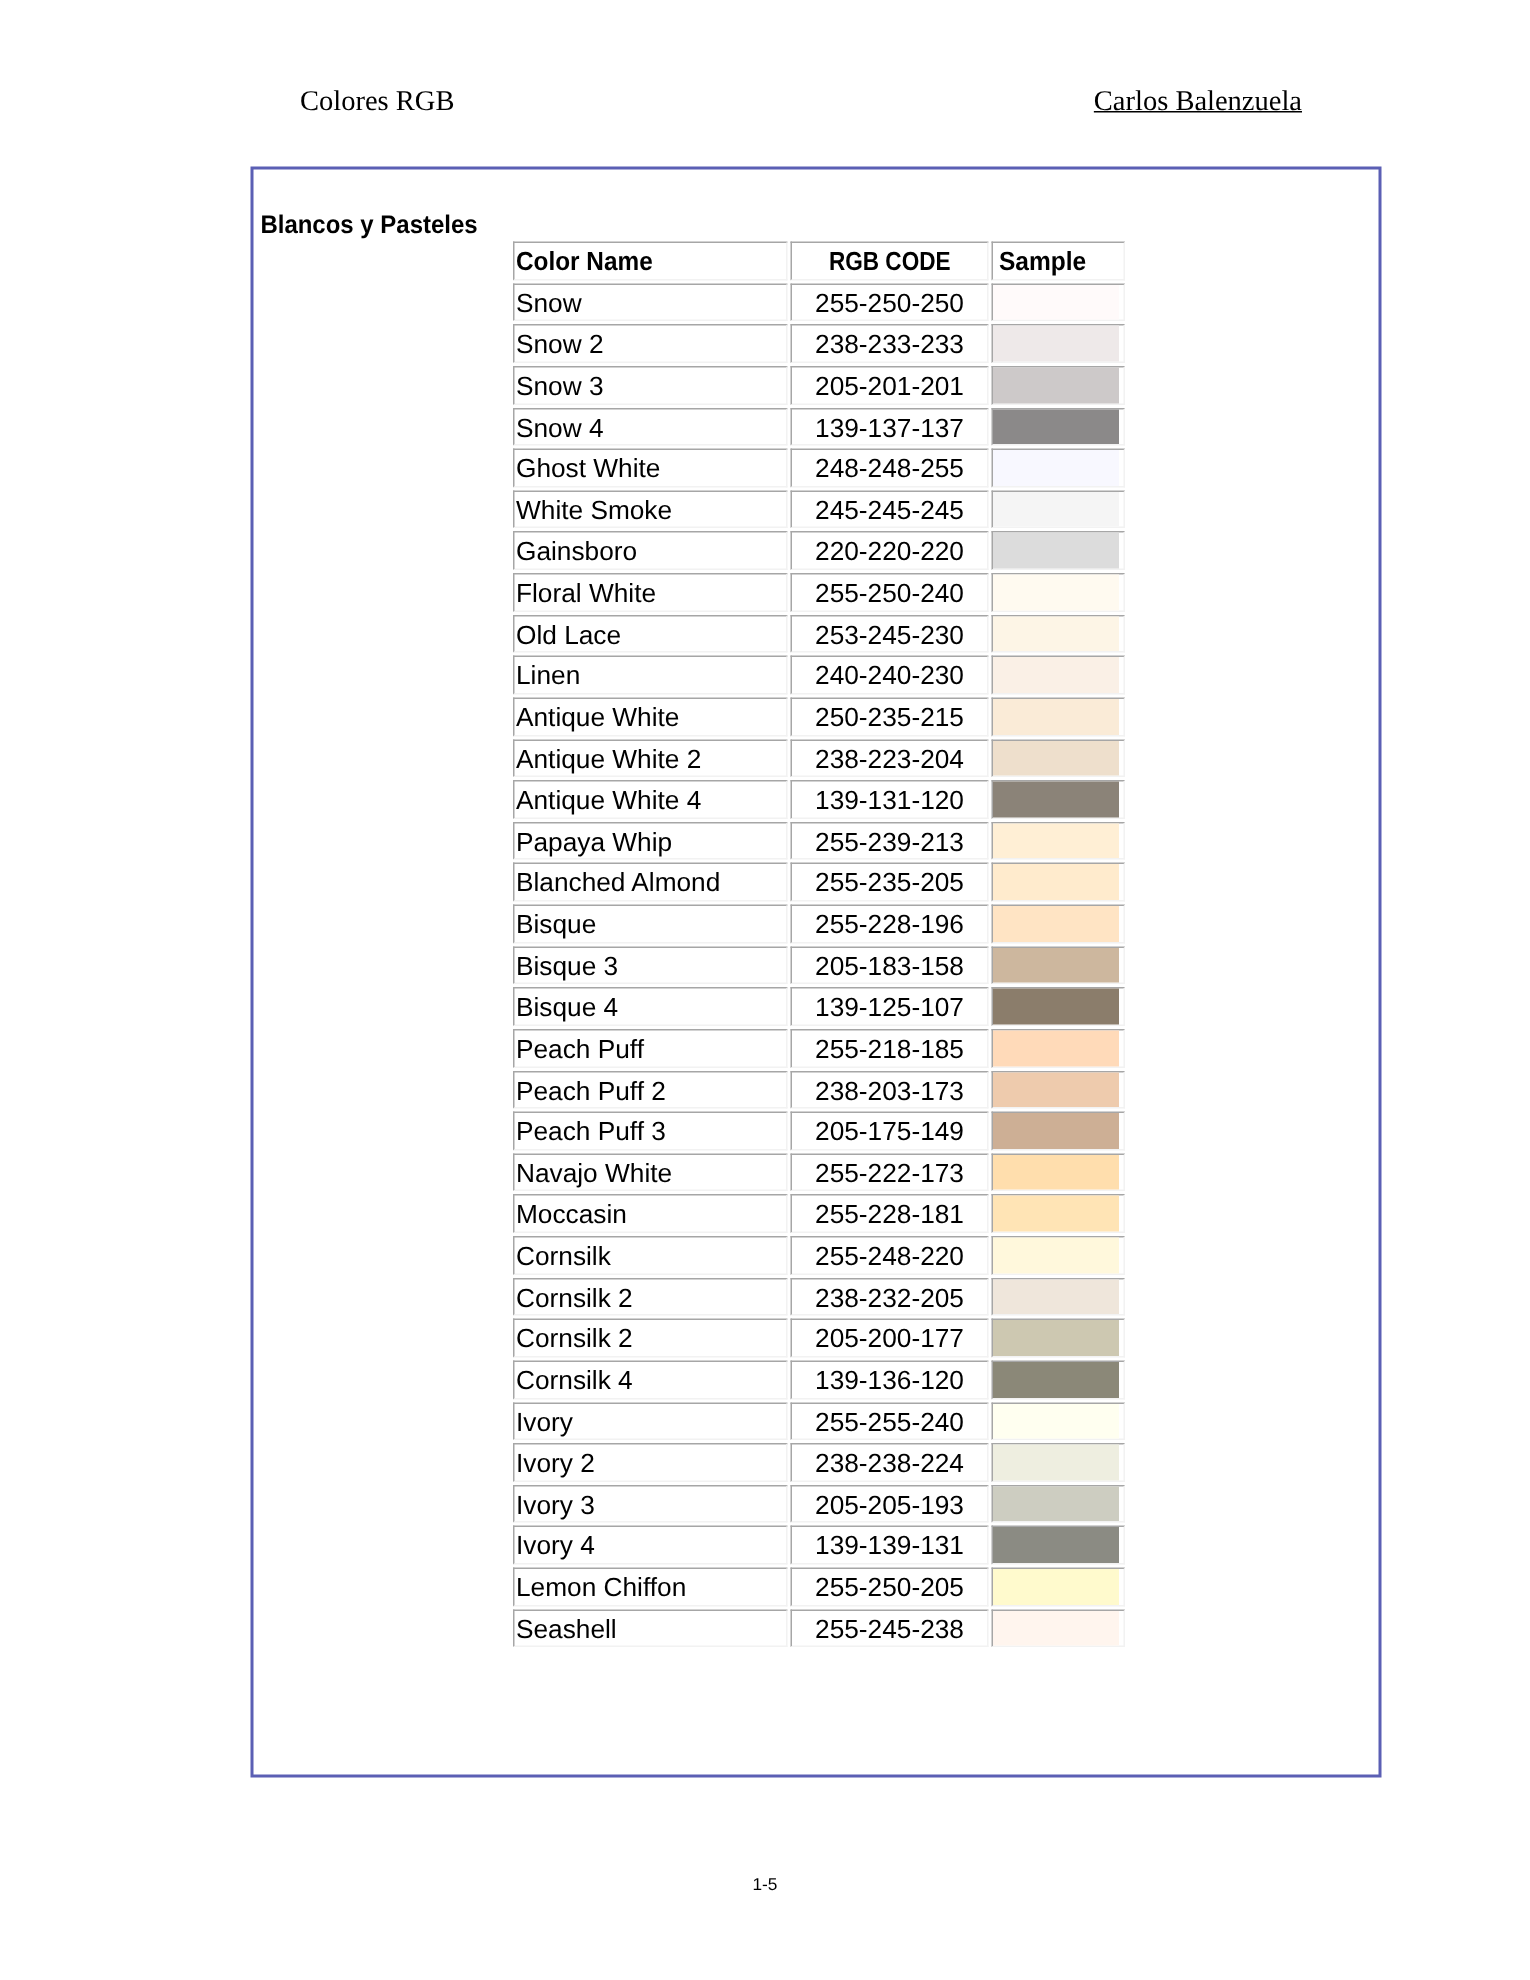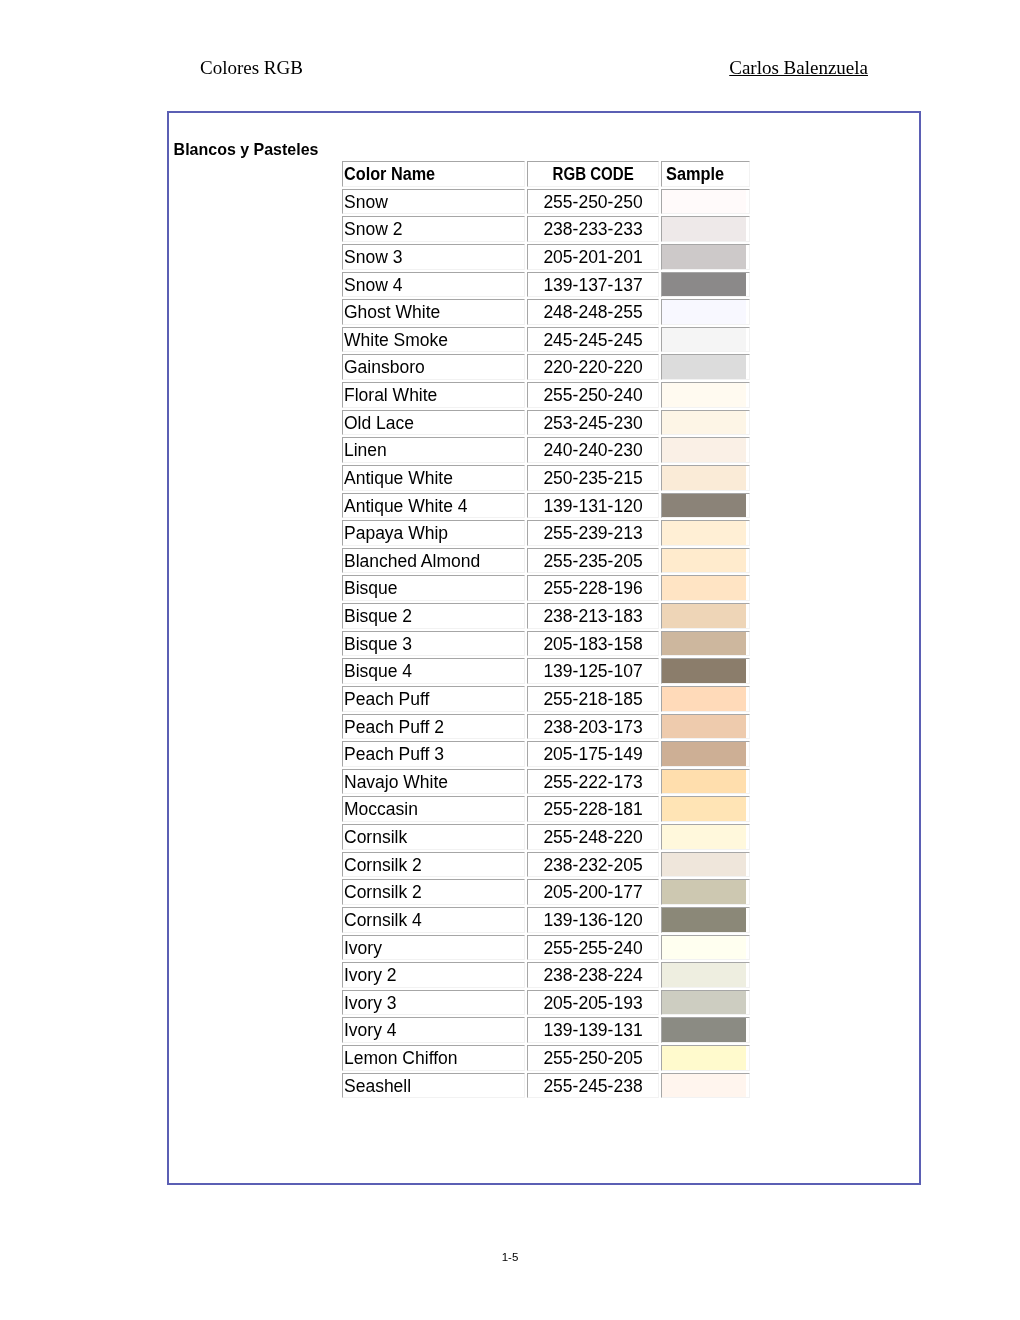--- a/index.html
+++ b/index.html
@@ -176,20 +176,27 @@
           </td>
       </tr>
       <tr>
         <td class="c-name"><span class="cv">Antique White</span></td>
         <td class="c-code"><span class="cv">250-235-215</span></td>
         <td class="c-samp">
             <span class="sw" style="background-color: rgb(250, 235, 215);"></span>
           </td>
       </tr>
       <tr>
+        <td class="c-name"><span class="cv">Antique White 2</span></td>
+        <td class="c-code"><span class="cv">238-223-204</span></td>
+        <td class="c-samp">
+            <span class="sw" style="background-color: rgb(238, 223, 204);"></span>
+          </td>
+      </tr>
+      <tr>
         <td class="c-name"><span class="cv">Antique White 4</span></td>
         <td class="c-code"><span class="cv">139-131-120</span></td>
         <td class="c-samp">
             <span class="sw" style="background-color: rgb(139, 131, 120);"></span>
           </td>
       </tr>
       <tr>
         <td class="c-name"><span class="cv">Papaya Whip</span></td>
         <td class="c-code"><span class="cv">255-239-213</span></td>
         <td class="c-samp">
@@ -201,27 +208,20 @@
         <td class="c-code"><span class="cv">255-235-205</span></td>
         <td class="c-samp">
             <span class="sw" style="background-color: rgb(255, 235, 205);"></span>
           </td>
       </tr>
       <tr>
         <td class="c-name"><span class="cv">Bisque</span></td>
         <td class="c-code"><span class="cv">255-228-196</span></td>
         <td class="c-samp">
             <span class="sw" style="background-color: rgb(255, 228, 196);"></span>
-          </td>
-      </tr>
-      <tr>
-        <td class="c-name"><span class="cv">Bisque 2</span></td>
-        <td class="c-code"><span class="cv">238-213-183</span></td>
-        <td class="c-samp">
-            <span class="sw" style="background-color: rgb(238, 213, 183);"></span>
           </td>
       </tr>
       <tr>
         <td class="c-name"><span class="cv">Bisque 3</span></td>
         <td class="c-code"><span class="cv">205-183-158</span></td>
         <td class="c-samp">
             <span class="sw" style="background-color: rgb(205, 183, 158);"></span>
           </td>
       </tr>
       <tr>

